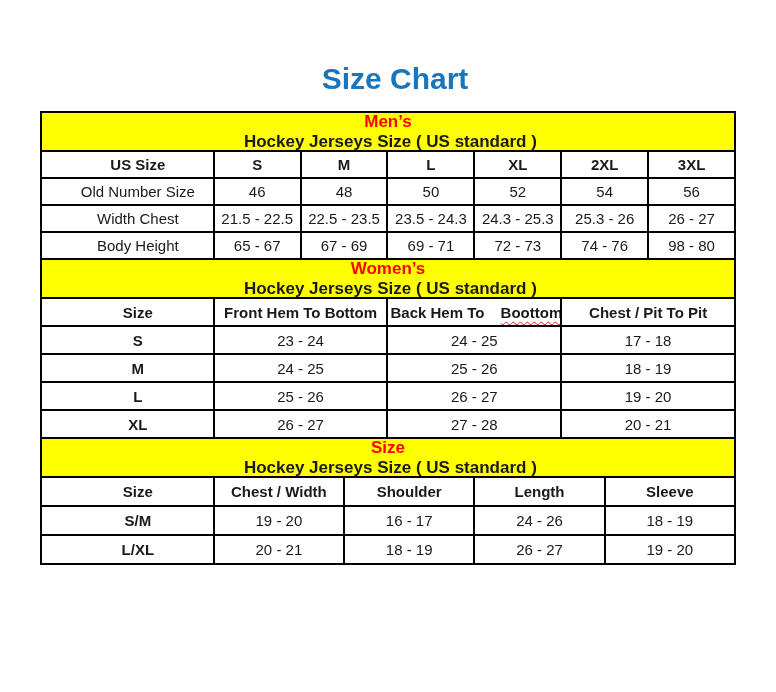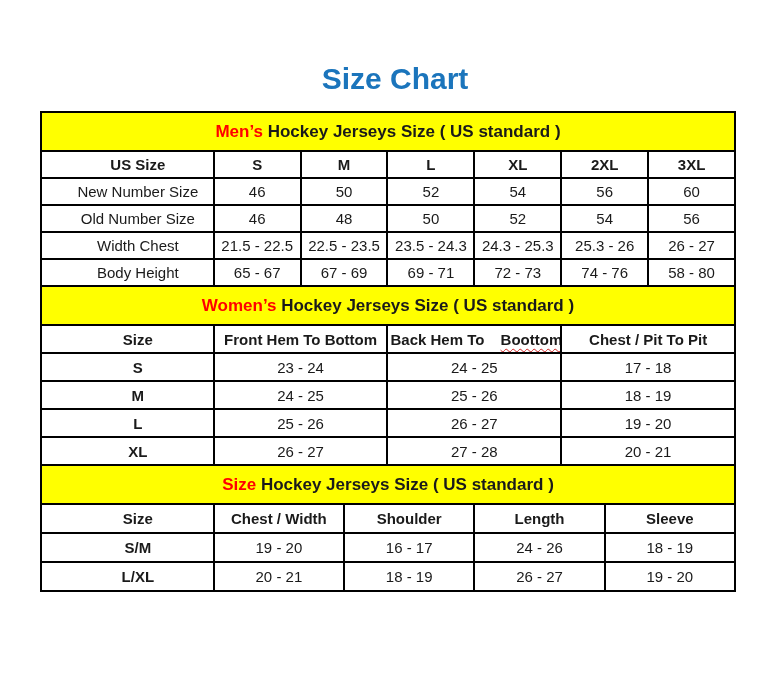--- a/index.html
+++ b/index.html
@@ -30,20 +30,21 @@
     box-sizing: border-box;
     height: 41px;
     border: 2px solid #000000;
     background: #ffff00;
     display: flex;
     align-items: center;
     justify-content: center;
     font-size: 17px;
     font-weight: bold;
     color: #1a1a1a;
+    flex-direction: column;
   }
   .banner + table, .section + .section {
     margin-top: -2px;
   }
   .banner .hl { color: #ff0000; white-space: pre; }
   .banner .rest { white-space: pre; }
   table {
     width: 100%;
     border-collapse: collapse;
     table-layout: fixed;
@@ -95,29 +96,20 @@
             <th>S</th>
             <th>M</th>
             <th>L</th>
             <th>XL</th>
             <th>2XL</th>
             <th>3XL</th>
           </tr>
         </thead>
       <tbody>
           <tr>
-            <td>New Number Size</td>
-            <td>46</td>
-            <td>50</td>
-            <td>52</td>
-            <td>54</td>
-            <td>56</td>
-            <td>60</td>
-          </tr>
-          <tr>
             <td>Old Number Size</td>
             <td>46</td>
             <td>48</td>
             <td>50</td>
             <td>52</td>
             <td>54</td>
             <td>56</td>
           </tr>
           <tr>
             <td>Width Chest</td>
@@ -128,21 +120,21 @@
             <td>25.3 - 26</td>
             <td>26 - 27</td>
           </tr>
           <tr>
             <td>Body Height</td>
             <td>65 - 67</td>
             <td>67 - 69</td>
             <td>69 - 71</td>
             <td>72 - 73</td>
             <td>74 - 76</td>
-            <td>58 - 80</td>
+            <td>98 - 80</td>
           </tr>
         </tbody>
     </table>
   </div>
 
   <div class="section">
     <div class="banner">
       <span class="hl">Women’s</span>
         <span class="rest"> Hockey Jerseys Size ( US standard )</span>
     </div>

